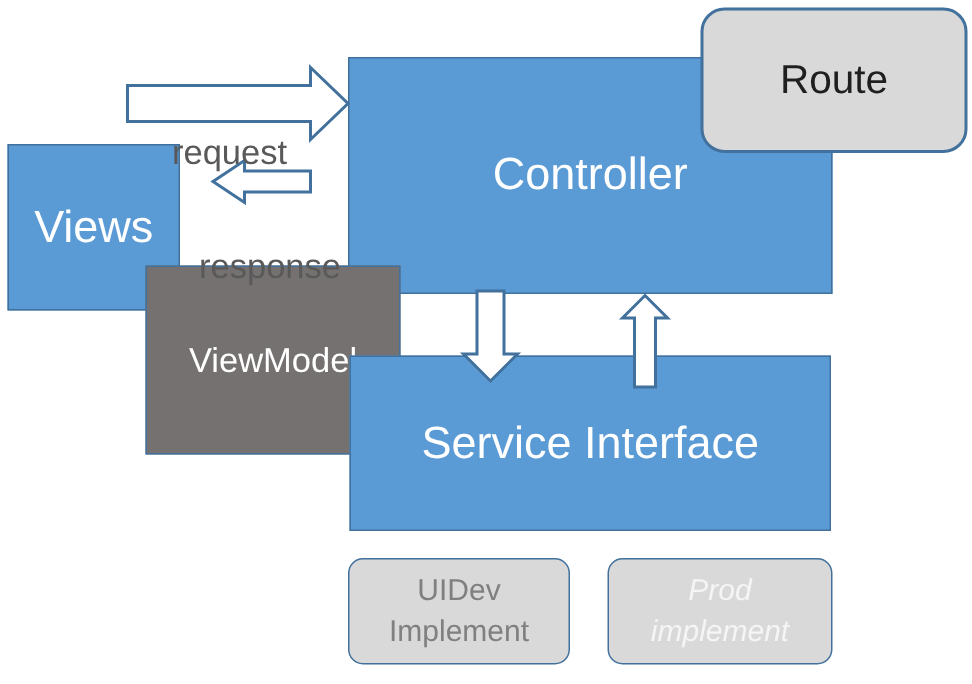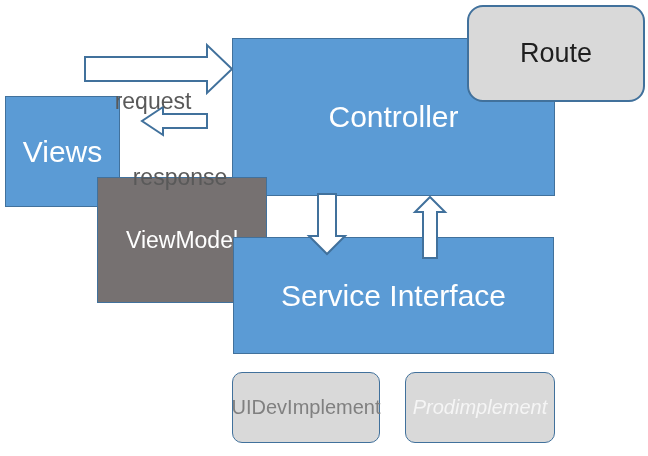--- a/index.html
+++ b/index.html
@@ -47,21 +47,21 @@
     border-radius:16px;
     color:var(--route-text);
     font-size:27px;
   }
   .rounded-small{
     top:372px;height:71px;z-index:1;
     background:var(--box-light-gray);
     border:1.5px solid var(--box-blue-border);
     border-radius:10px;
     font-size:20px;line-height:27px;
-    flex-direction:row;
+    flex-direction:column;
   }
   .uidev-box{left:232px;width:148px;color:var(--uidev-text);}
   .prod-box{left:405px;width:150px;color:var(--prod-text);font-style:italic;}
   .arrows-layer{
     position:absolute;left:0;top:0;width:648px;height:456px;z-index:4;
     pointer-events:none;
   }
   .arrows-layer polygon{
     fill:var(--arrow-fill);
     stroke:var(--arrow-outline);

